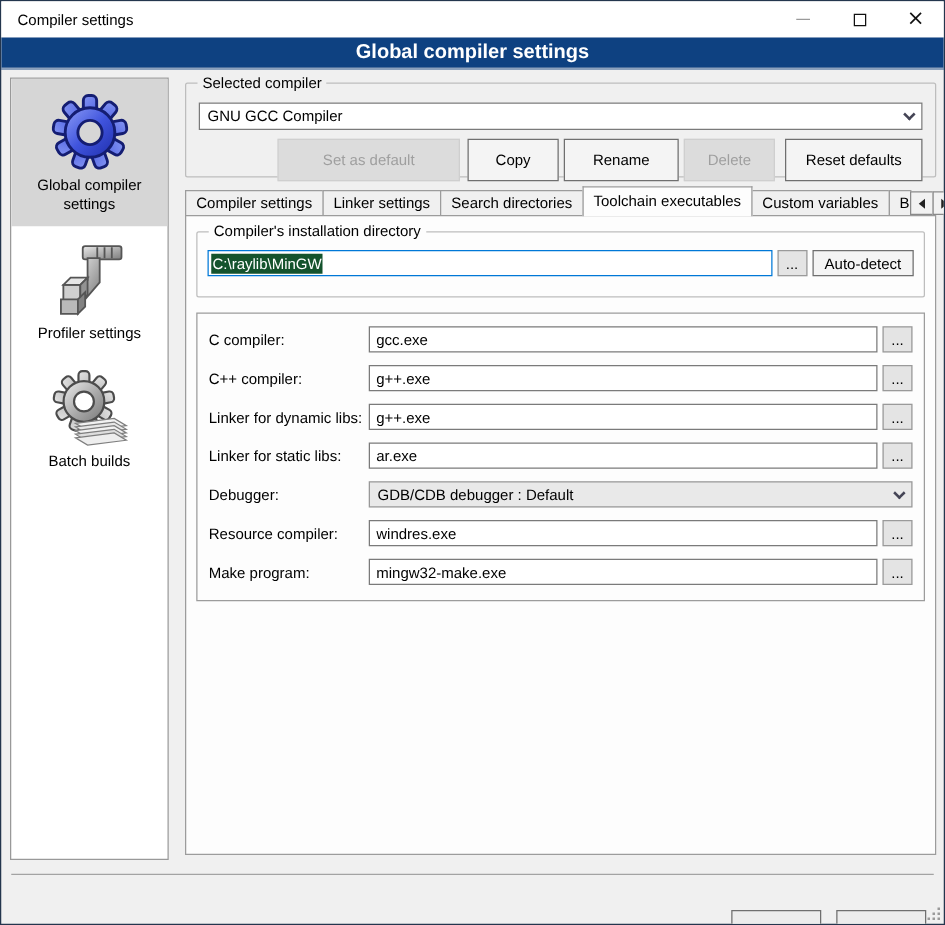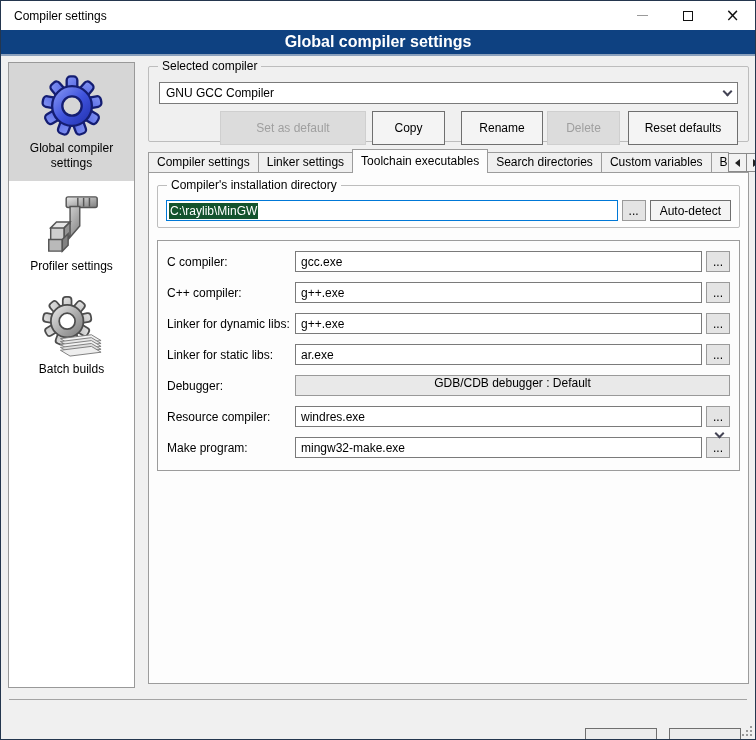--- a/index.html
+++ b/index.html
@@ -32,21 +32,21 @@
   
   .main { position: absolute; left: 147px; top: 6px; width: 601px; }
 
   .groupbox { position: relative; border: 1px solid #bdbdbd; border-radius: 2px; }
   .gb-label { position: absolute; top: -8px; left: 9px; padding: 0 4px; background: #f0f0f0; }
   .gb-inner .gb-label { background: #fdfdfd; }
 
   .gb-compiler { margin-top: 4px; height: 76px; padding: 15px 10px 0; }
   .combo { height: 22px; border: 1px solid #7a7a7a; background: #fff; display: flex; align-items: center;
            padding: 0 6px; cursor: pointer; gap: 43px; }
-  .combo.grey { background: #e9e9e9; border-color: #999; flex-direction: column; }
+  .combo.grey { background: #e9e9e9; border-color: #999; }
   .chev { width: 7px; height: 7px; border-right: 2px solid #445; border-bottom: 2px solid #445;
           transform: rotate(45deg); margin-left: auto; margin-top: -3px; flex: none; }
   .btn-row { display: flex; justify-content: flex-end; margin-top: 7px; }
   .btn { height: 22px; background: #f4f4f4; border: 1px solid #6f6f6f; text-align: center;
          display: flex; align-items: center; justify-content: center; cursor: pointer; padding: 16px 8px; }
   .btn.disabled { background: #dcdcdc; border-color: #cfcfcf; color: #9f9f9f; cursor: default; }
 
   
   .tabstrip { display: flex; align-items: flex-end; margin-top: 6px; height: 24px; position: relative; z-index: 2; }
   .tab { height: 20px; line-height: 19px; padding: 0 8px; background: #f0f0f0; border: 1px solid #9c9c9c;
@@ -55,21 +55,21 @@
   .tab.clip { width: 46px; overflow: hidden; }
   .tab-arrows { margin-left: auto; display: flex; align-self: flex-end; }
   .arrow-btn { width: 19px; height: 19px; border: 1px solid #8a8a8a; background: #f2f2f2; display: flex;
                align-items: center; justify-content: center; cursor: pointer; }
   .tri-l { width: 0; height: 0; border: 4px solid transparent; border-right: 5px solid #222; border-left: none; }
   .tri-r { width: 0; height: 0; border: 4px solid transparent; border-left: 5px solid #222; border-right: none; }
 
   .tabpage { background: #fdfdfd; border: 1px solid #9c9c9c; position: relative; z-index: 1; }
   .page-outer { height: 512px; padding: 12px 8px 8px; }
 
-  .gb-dir { padding: 14px 8px 6px; }
+  .gb-dir { padding: 14px 8px 16px; }
   .dir-row { display: flex; align-items: center; }
   .txt-selbox { flex: 1; height: 21px; border: 1px solid #0078d7; background: #fff; display: flex;
                 align-items: center; padding: 0 2px; cursor: text; }
   .sel-text { background: #14532d; color: #fff; padding: 1px 1px; }
   .dots-btn { width: 24px; height: 21px; margin-left: 4px; background: #e4e4e4; border: 1px solid #9a9a9a;
               display: flex; align-items: center; justify-content: center; cursor: pointer; line-height: 8px; }
   .autodetect-btn { height: 21px; margin-left: 4px; padding: 0 9px; }
   .note { margin-top: 4px; color: #c00000; white-space: nowrap; overflow: hidden; }
 
   .subnotebook { margin-top: 12px; }
@@ -209,31 +209,31 @@
 
       <div class="groupbox gb-compiler">
         <span class="gb-label">Selected compiler</span>
         <div class="combo">
           <span>GNU GCC Compiler</span>
           <span class="chev"></span>
         </div>
         <div class="btn-row">
           <div class="btn disabled" style="width:146px">Set as default</div>
           <div class="btn" style="width:73px;margin-left:6px">Copy</div>
-          <div class="btn" style="width:82px;margin-left:16px">Rename</div>
+          <div class="btn" style="width:92px;margin-left:4px">Rename</div>
           <div class="btn disabled" style="width:73px;margin-left:4px">Delete</div>
           <div class="btn" style="width:110px;margin-left:8px">Reset defaults</div>
         </div>
       </div>
 
       <div class="tabstrip">
         <div class="tab">Compiler settings</div>
         <div class="tab">Linker settings</div>
+        <div class="tab">Search directories</div>
         <div class="tab active">Toolchain executables</div>
-        <div class="tab">Search directories</div>
         <div class="tab">Custom variables</div>
         <div class="tab clip">Build options</div>
         <div class="tab-arrows">
           <div class="arrow-btn">
               <span class="tri-l"></span>
             </div>
           <div class="arrow-btn" style="margin-left:-1px">
               <span class="tri-r"></span>
             </div>
         </div>

